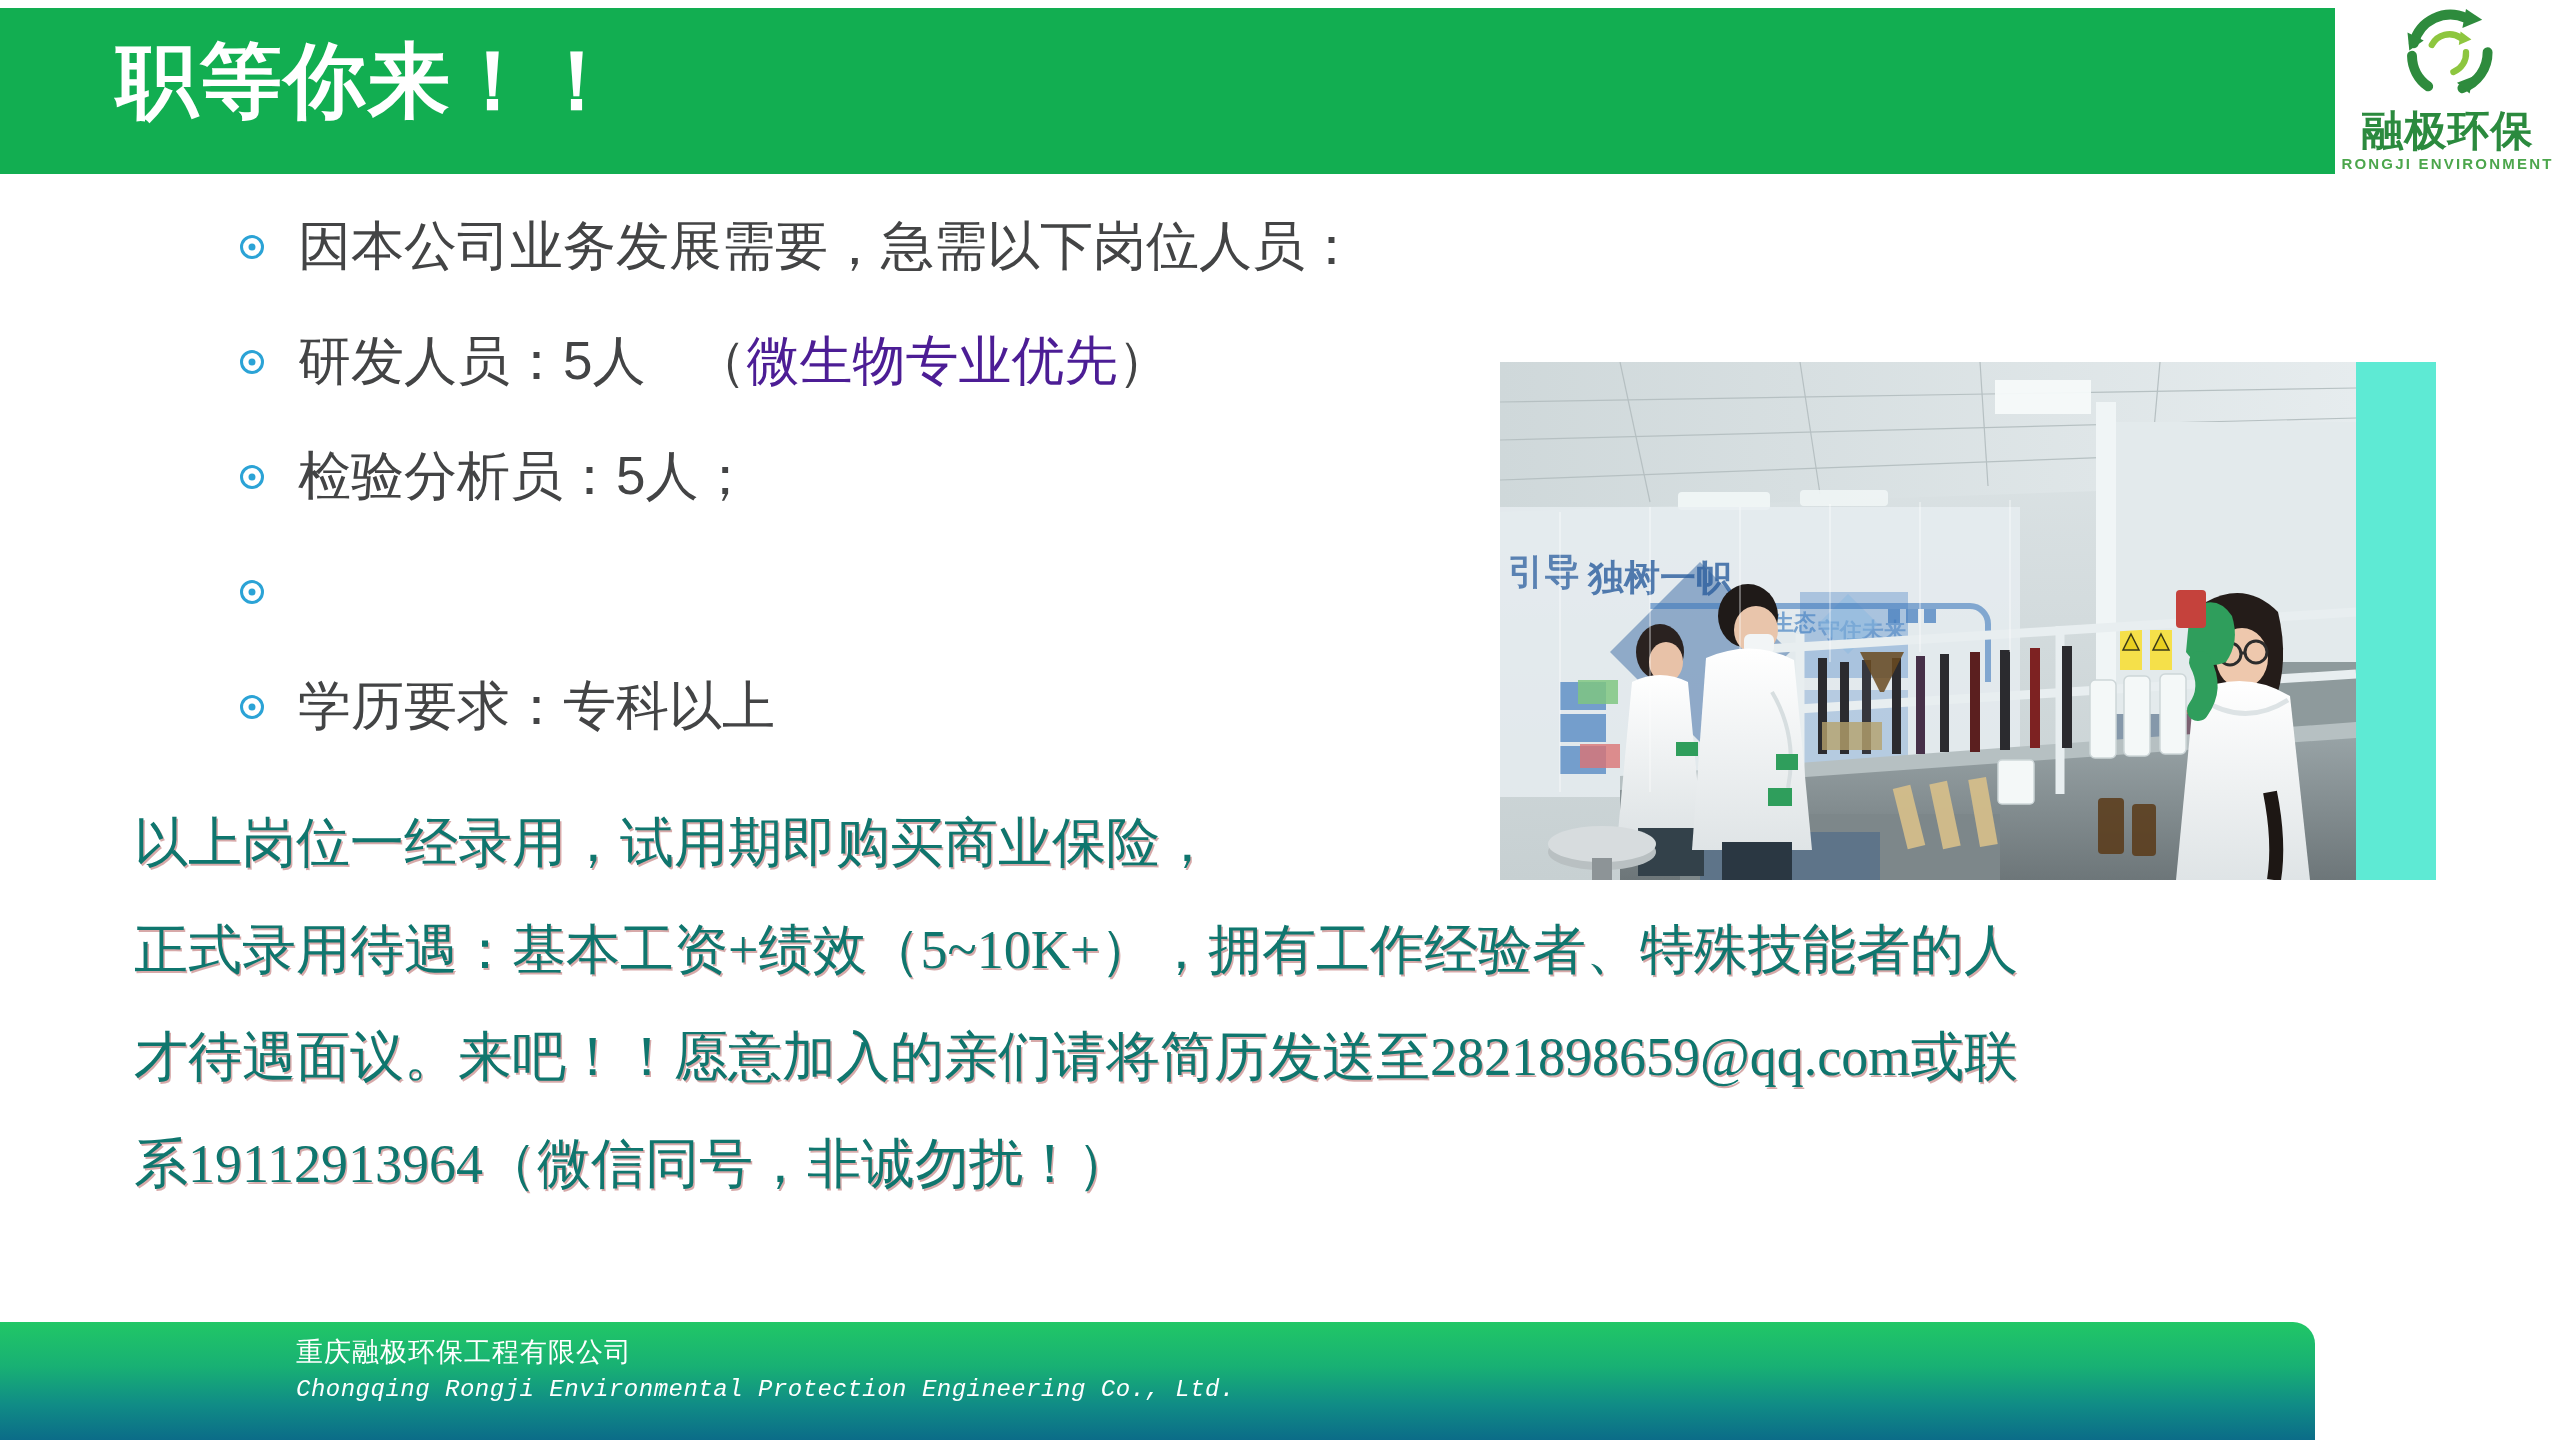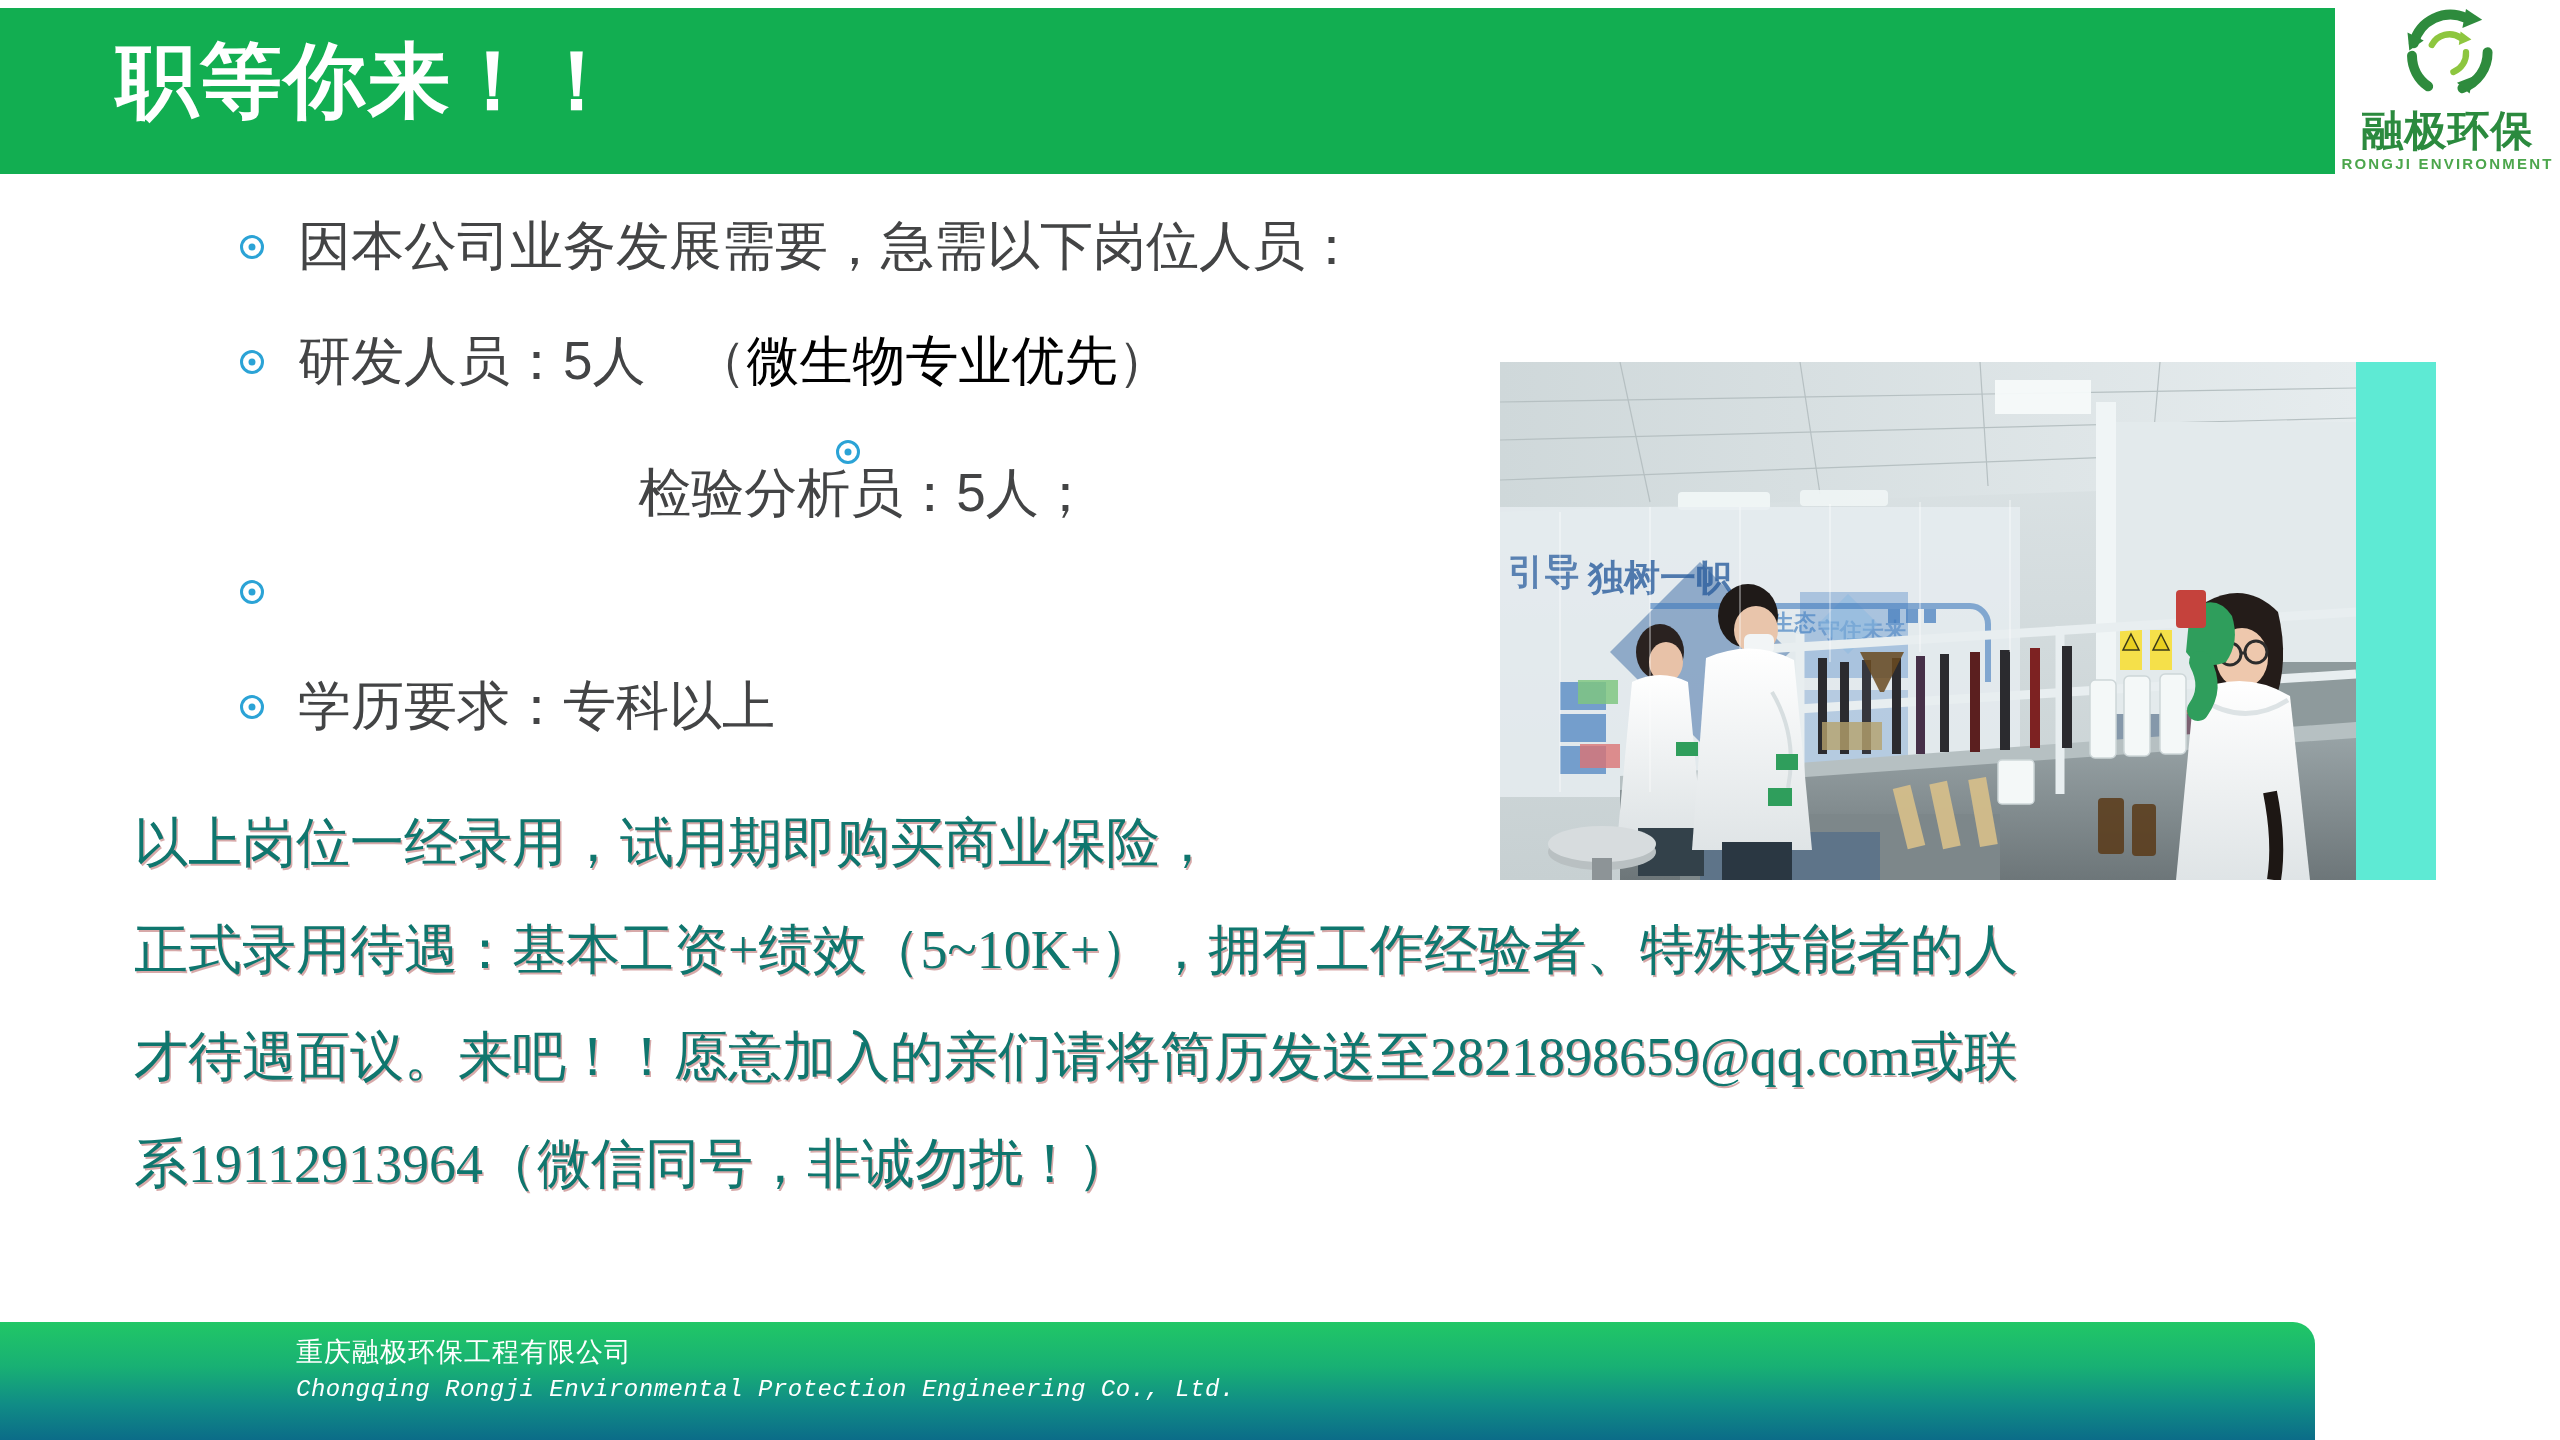--- a/index.html
+++ b/index.html
@@ -116,31 +116,31 @@
   }
   .bullet-text {
     font-size: 53px;
     font-weight: normal;
     color: #434445;
     line-height: 1.1;
     white-space: nowrap;
     font-family: "Liberation Sans", "DejaVu Sans", sans-serif;
   }
   .bullet-text .hl-red {
-    color: #000000;
+    color: #4c1d95;
   }
   .bullet-text .gap {
     display: inline-block;
     width: 48px;
   }
 
   
   .bullet-item.i0 { margin-top: 12px; }
   .bullet-item.i1 { margin-top: 42px; }
-  .bullet-item.i2 { margin-top: 42px; flex-direction: column; }
+  .bullet-item.i2 { margin-top: 42px; }
   .bullet-item.i3 { margin-top: 42px; }
   .bullet-item.i4 { margin-top: 42px; }
 
   
   .lab-photo {
     position: absolute;
     left: 1500px;
     top: 362px;
     width: 936px;
     height: 518px;

